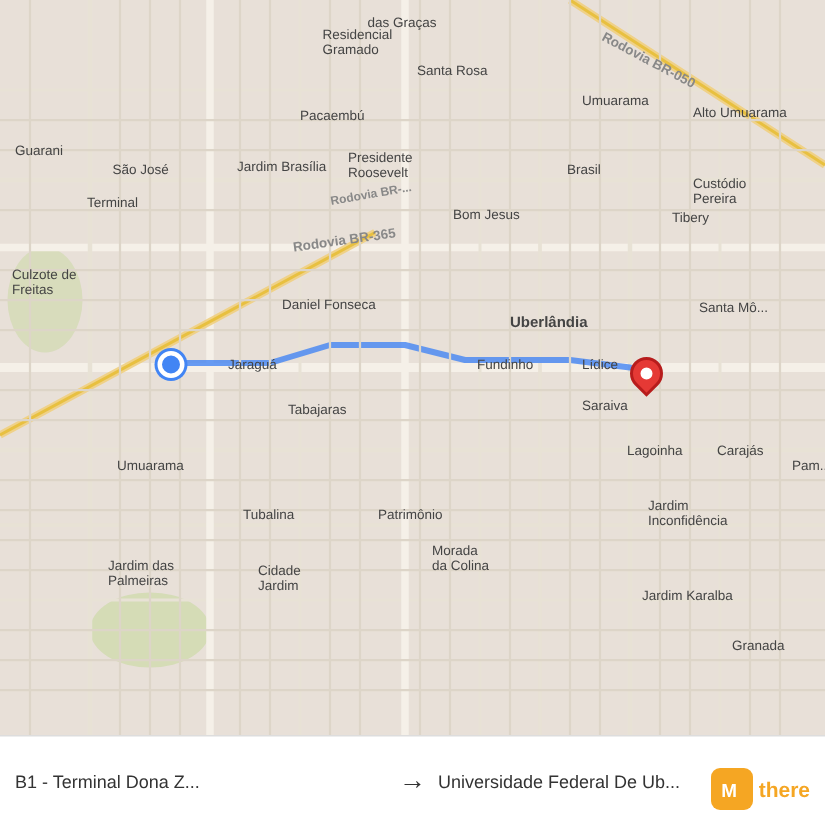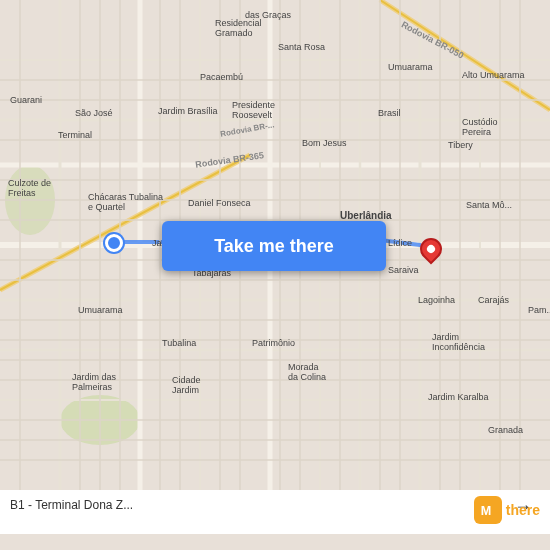--- a/index.html
+++ b/index.html
@@ -78,21 +78,21 @@
       left: 5px;
       width: 8px;
       height: 8px;
       background: white;
       border-radius: 50%;
     }
 
     
     #bottom-bar {
       position: absolute;
-      bottom: 16px;
+      bottom: 0;
       left: 0;
       width: 550px;
       height: 60px;
       background: white;
       display: flex;
       align-items: center;
       border-top: 1px solid #ddd;
       padding: 0 10px;
     }
 
@@ -272,21 +272,20 @@
   <div class="map-label" style="top:95px;left:10px">Guarani</div>
   <div class="map-label" style="top:108px;left:75px">São José</div>
   <div class="map-label" style="top:106px;left:158px">Jardim Brasília</div>
   <div class="map-label" style="top:100px;left:232px">Presidente<br>Roosevelt</div>
   <div class="map-label" style="top:108px;left:378px">Brasil</div>
   <div class="map-label" style="top:117px;left:462px">Custódio<br>Pereira</div>
   <div class="map-label" style="top:130px;left:58px">Terminal</div>
   <div class="map-label" style="top:138px;left:302px">Bom Jesus</div>
   <div class="map-label" style="top:140px;left:448px">Tibery</div>
   <div class="map-label" style="top:178px;left:8px">Culzote de<br>Freitas</div>
-  <div class="map-label" style="top:192px;left:88px">Chácaras Tubalina<br>e Quartel</div>
   <div class="map-label" style="top:198px;left:188px">Daniel Fonseca</div>
   <div class="map-label bold" style="top:210px;left:340px">Uberlândia</div>
   <div class="map-label" style="top:200px;left:466px">Santa Mô...</div>
   <div class="map-label" style="top:238px;left:152px">Jaraguá</div>
   <div class="map-label" style="top:238px;left:318px">Fundinho</div>
   <div class="map-label" style="top:238px;left:388px">Lídice</div>
   <div class="map-label" style="top:265px;left:388px">Saraiva</div>
   <div class="map-label" style="top:268px;left:192px">Tabajaras</div>
   <div class="map-label" style="top:295px;left:418px">Lagoinha</div>
   <div class="map-label" style="top:295px;left:478px">Carajás</div>
@@ -306,30 +305,32 @@
   <div class="map-label" style="top:125px;left:220px;transform:rotate(-10deg);font-weight:bold;color:#888;font-size:8px">Rodovia BR-...</div>
 
   <div id="origin-marker"></div>
 
   <div id="dest-marker">
     <div class="pin-body">
       <div class="pin-dot"></div>
     </div>
   </div>
 
-  <button id="take-me-there-btn">Take me there</button>
 
   <div id="attribution">© OpenStreetMap contributors | © OpenMapTiles</div>
 </div>
 
 <div id="bottom-bar">
   <div class="from-section">
     <span class="route-text">B1 - Terminal Dona Z...</span>
   </div>
   <div class="arrow-section">→</div>
+  <div class="to-section">
+    <span class="route-text">Universidade Federal De Ub...</span>
+  </div>
 
   <div id="moovit-logo">
     <div class="logo-icon">
       <svg viewBox="0 0 20 20" xmlns="http://www.w3.org/2000/svg">
 
         <text x="2" y="16" font-size="14" font-weight="bold" fill="white" font-family="Arial">M</text>
       </svg>
     </div>
     <span class="logo-text">there</span>
   </div>

